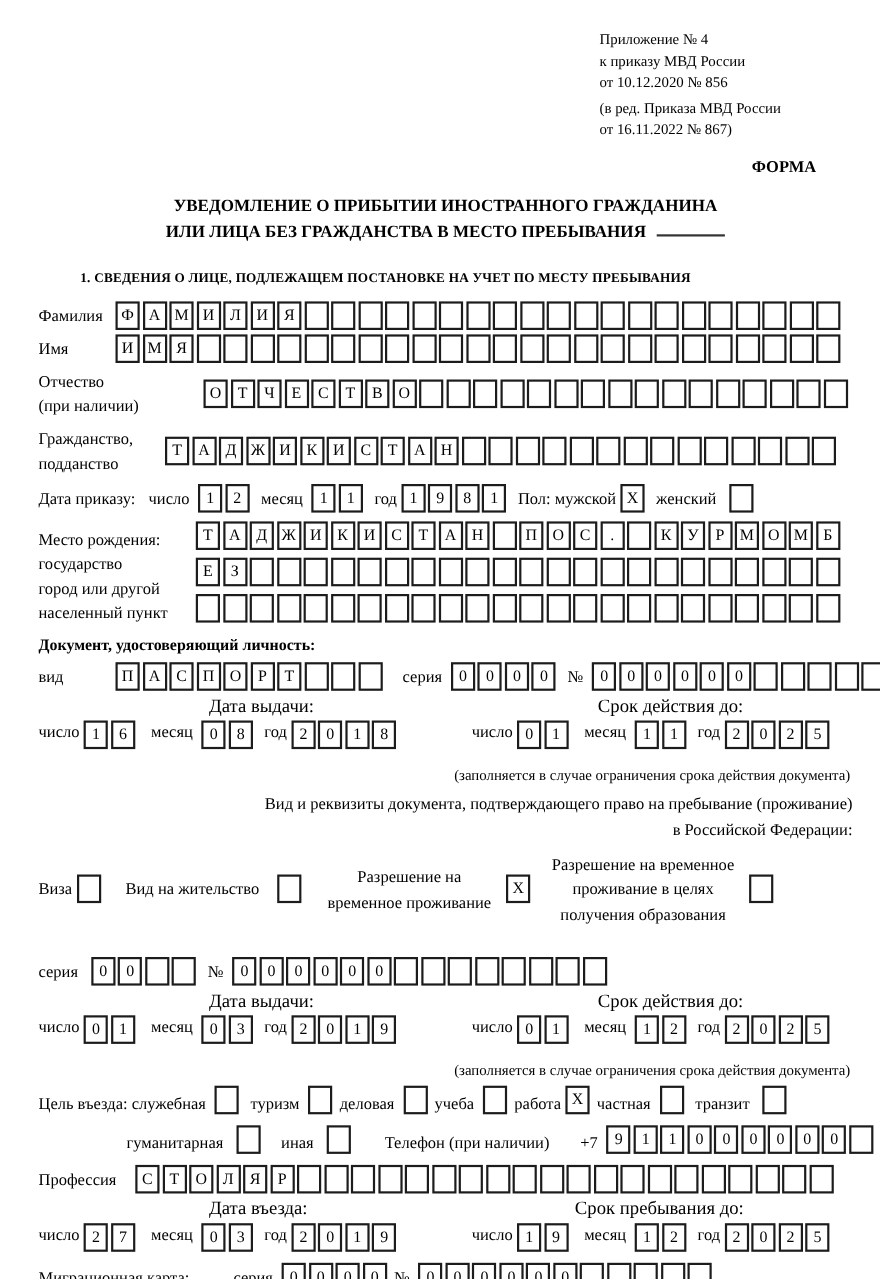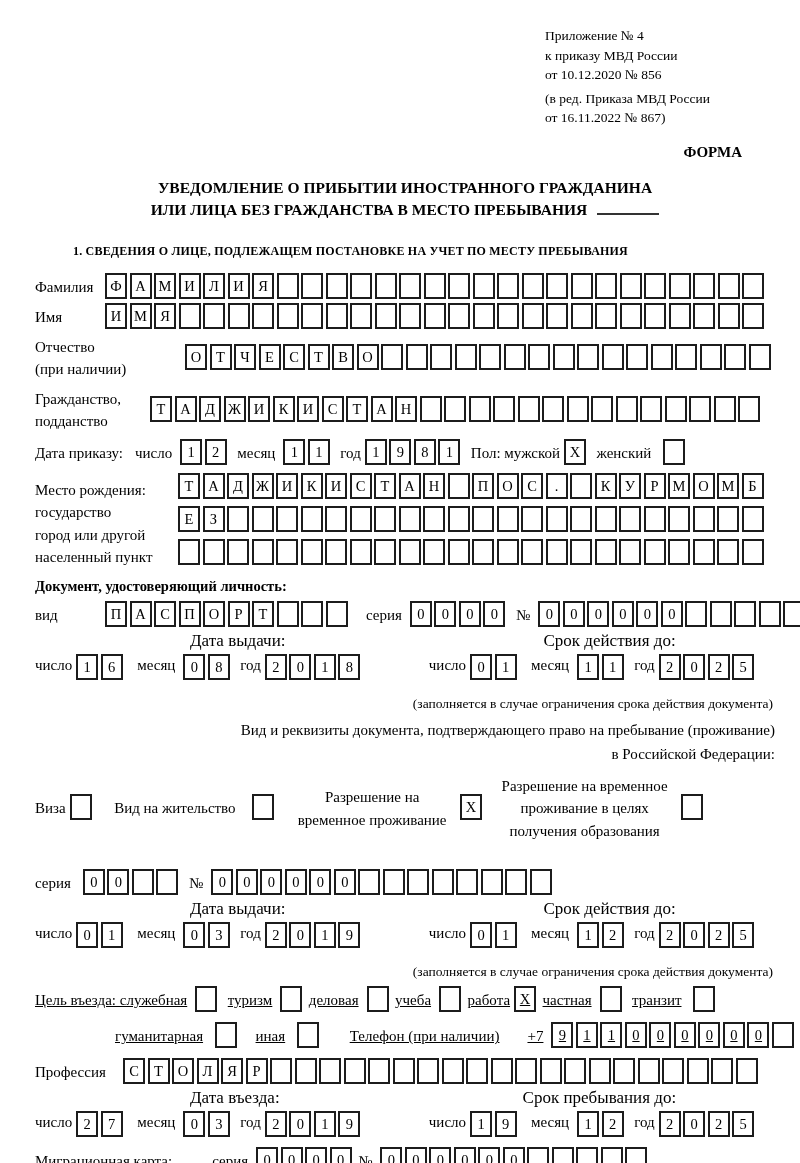--- a/index.html
+++ b/index.html
@@ -49,21 +49,21 @@
   .intro { font-size:15px; line-height:1.6; margin-top:4px;text-align:right; }
 
   .opts-row { display:flex; align-items:center; margin-top:6px; margin-bottom:27px; }
   .opt-center { text-align:center; }
 
   .gap4  { margin-left:4px; }  .gap8  { margin-left:8px; }
   .gap12 { margin-left:12px; } .gap16 { margin-left:16px; }
   .gap20 { margin-left:20px; } .gap28 { margin-left:28px; }
   .gap40 { margin-left:40px; } .gap66 { margin-left:66px; }
 
-  .purpose-row { display:flex; align-items:center; margin-top:6px;text-decoration:underline; }
+  .purpose-row { display:flex; align-items:flex-end; margin-top:6px; }
   .purpose-row .lbl { padding-top:3px; }
 </style>
 </head>
 <body>
 
 <div class="page">
 
   <div class="appendix">
     <div>Приложение № 4</div>
     <div>к приказу МВД России</div>

